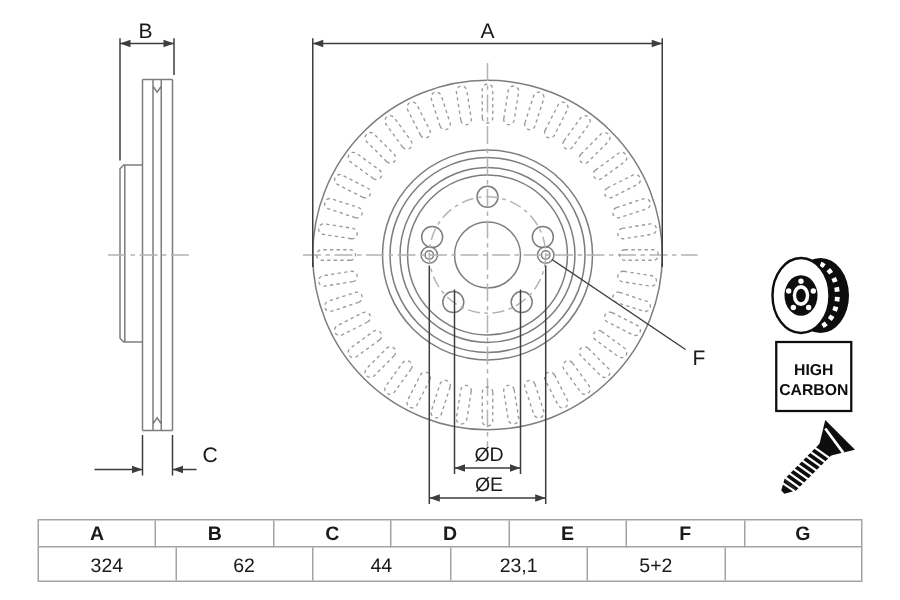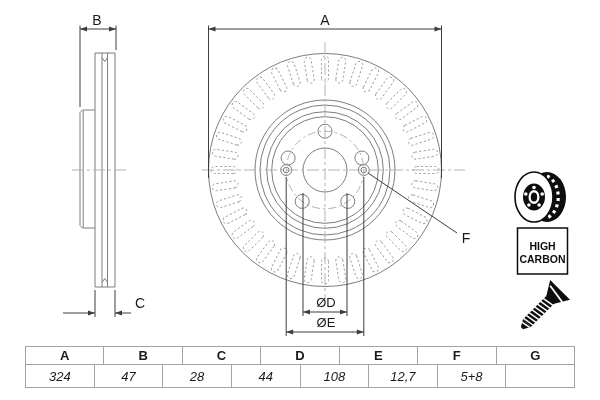--- a/index.html
+++ b/index.html
@@ -22,21 +22,21 @@
   }
   .spec-row{display:flex;width:100%;}
   .spec-cell{
     flex:1 1 0;box-sizing:border-box;
     border-right:1px solid #a3a3a3;
     display:flex;align-items:center;justify-content:center;
     color:#1a1a1a;font-size:13px;
   }
   .spec-cell:last-child{border-right:none;}
   .spec-row.hdr .spec-cell{height:18px;font-weight:bold;border-bottom:1px solid #a3a3a3;}
-  .spec-row.val .spec-cell{height:22px;font-style:italic;}
+  .spec-row.val .spec-cell{height:22px;}
 </style>
 </head>
 <body>
 
 <div class="stage">
 <svg width="600" height="400" viewBox="0 0 600 400">
 
   <g stroke="#7d7d7d" stroke-width="1" fill="none">
     <path d="M95,53 H115 M95,287 H115 M95,53 V287 M115,53 V287"></path>
     <path d="M102,53 V287 M107.5,53 V287 M102,57.5 L104.75,61.5 L107.5,57.5 M102,282.5 L104.75,278.5 L107.5,282.5"></path>
@@ -204,22 +204,20 @@
       <div class="spec-cell">A</div>
       <div class="spec-cell">B</div>
       <div class="spec-cell">C</div>
       <div class="spec-cell">D</div>
       <div class="spec-cell">E</div>
       <div class="spec-cell">F</div>
       <div class="spec-cell">G</div>
     </div>
     <div class="spec-row val">
       <div class="spec-cell">324</div>
-      <div class="spec-cell">47</div>
-      <div class="spec-cell">28</div>
+      <div class="spec-cell">62</div>
       <div class="spec-cell">44</div>
-      <div class="spec-cell">108</div>
-      <div class="spec-cell">12,7</div>
-      <div class="spec-cell">5+8</div>
+      <div class="spec-cell">23,1</div>
+      <div class="spec-cell">5+2</div>
       <div class="spec-cell"></div>
     </div>
   </div>
 </div>
 
 </body></html>

